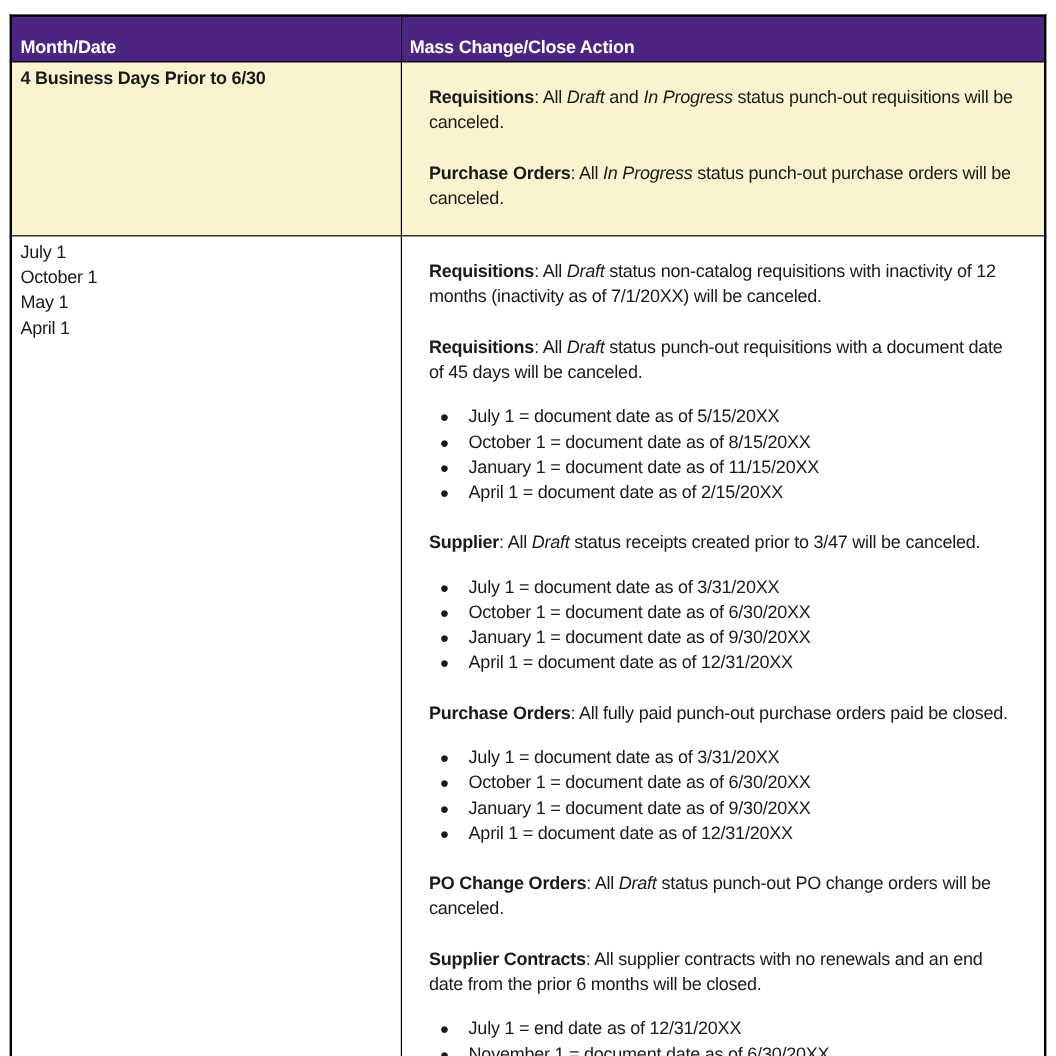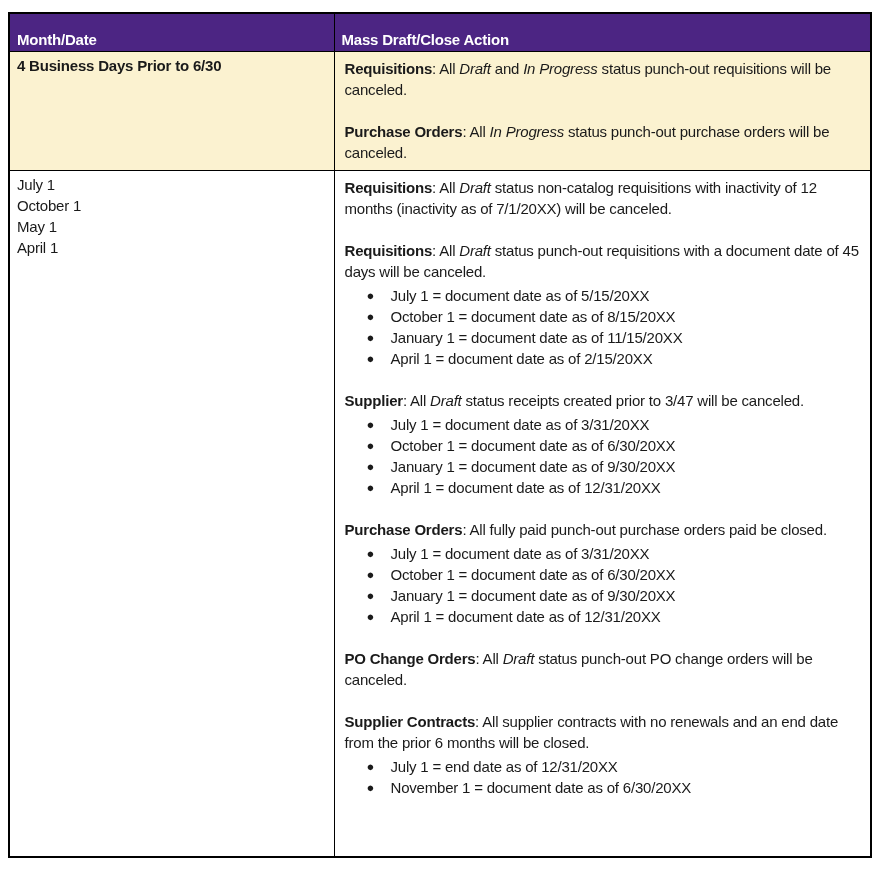--- a/index.html
+++ b/index.html
@@ -50,21 +50,21 @@
     padding: 3px 7px 4px 7px;
   }
   tr.hl td { background: var(--row-highlight-bg, #FBF2D0); }
   tr.plain td { background: var(--row-plain-bg, #ffffff); }
   tr.r0 td { height: 94px; }
   tr.r1 td { height: 58px; }
   tr.r2 td { height: 686px; }
   td.date-cell.bold { font-weight: bold; }
   td.action-cell .action { margin: 0 0 21px 0; }
   td.action-cell .action:last-child { margin-bottom: 0; }
-  .para { margin: 3px; }
+  .para { margin: 16px; }
   .para .b { font-weight: bold; }
   .para .i { font-style: italic; }
   .bullets { margin: 0; }
   .bullet { display: flex; align-items: flex-start; margin-left: 25px; }
   .bullet .dot {
     width: 24px;
     flex: 0 0 24px;
     font-size: 13px;
     line-height: 21px;
   }
@@ -75,21 +75,21 @@
 
 <div class="page">
   <table class="doc-table">
     <colgroup>
       <col style="width:325px">
       <col>
     </colgroup>
     <thead>
       <tr>
         <th class="hdr">Month/Date</th>
-        <th class="hdr">Mass Draft/Close Action</th>
+        <th class="hdr">Mass Change/Close Action</th>
       </tr>
     </thead>
     <tbody id="table-body">
         <tr class="r0 hl">
           <td class="date-cell bold">
             <div class="date-line">4 Business Days Prior to 6/30</div>
           </td>
           <td class="action-cell">
             <div class="action">
               <p class="para"><span class="b">Requisitions</span><span>: All </span><span class="i">Draft</span><span> and </span><span class="i">In Progress</span><span> status punch-out requisitions will be canceled.</span></p>

